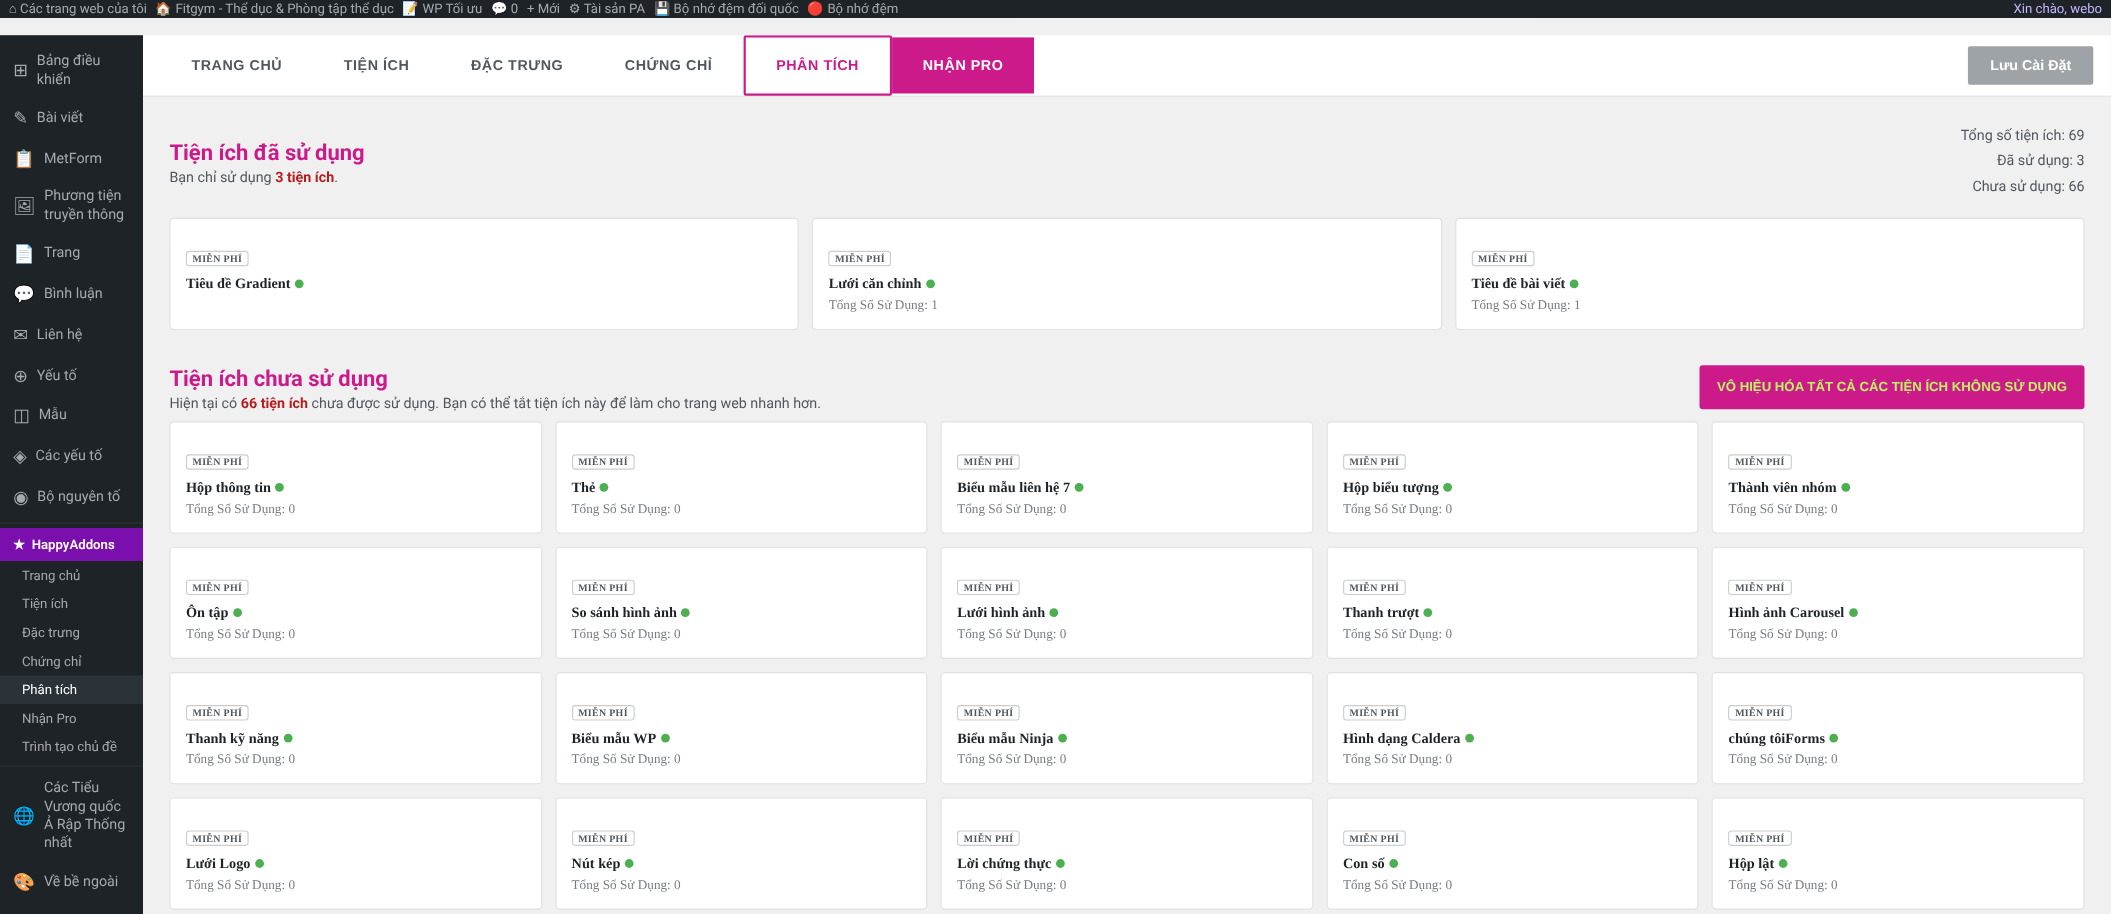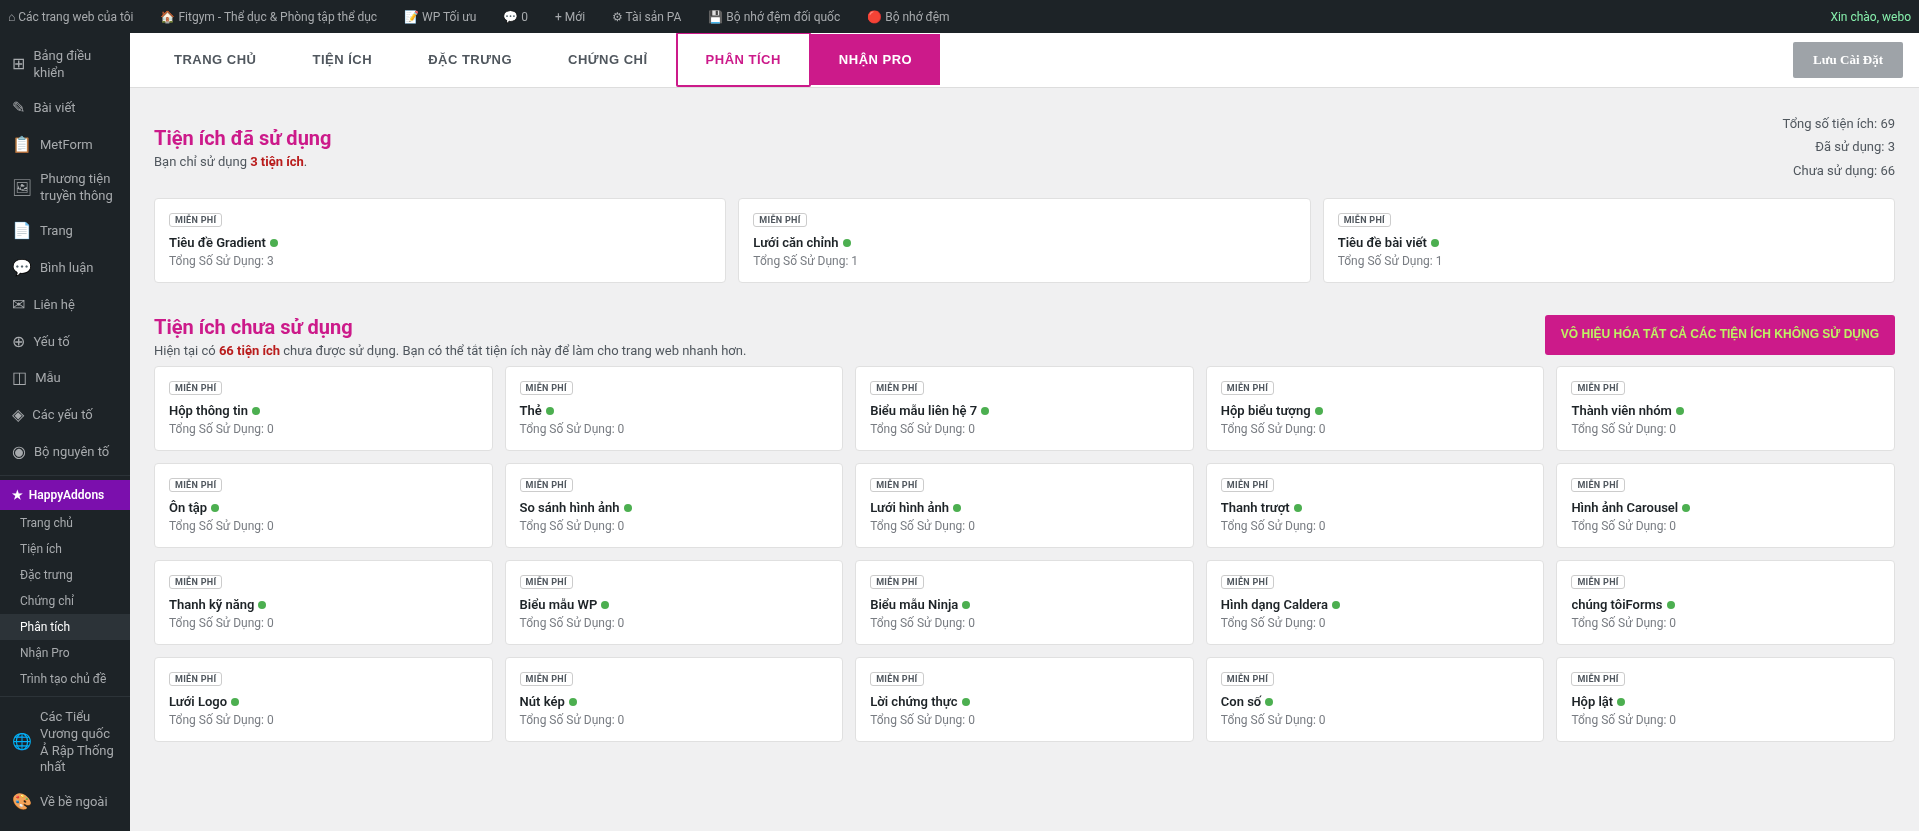--- a/index.html
+++ b/index.html
@@ -2,36 +2,36 @@
 <html><head>
   <meta charset="utf-8">
   <style>
     * { box-sizing: border-box; margin: 0; padding: 0; }
     body { font-family: -apple-system, BlinkMacSystemFont, "Segoe UI", Roboto, sans-serif; font-size: 13px; background: #f0f0f1; color: #1d2327; }
 
     
     .admin-bar {
       background: #1d2327;
       color: #a7aaad;
-      height: 33px;
+      height: 16px;
       display: flex;
       align-items: center;
       padding: 0 8px;
-      gap: 27px;
+      gap: 8px;
       font-size: 12px;
       position: fixed;
       top: 0; left: 0; right: 0;
       z-index: 9999;
     }
     .admin-bar-item {
       display: flex; align-items: center; gap: 4px;
       color: #a7aaad; cursor: pointer; white-space: nowrap;
     }
     .admin-bar-spacer { flex: 1; }
-    .admin-bar-greeting { margin-left: auto; color: #86efac; }
+    .admin-bar-greeting { margin-left: auto; color: #c4b5fd; }
 
     
     .layout { display: flex; margin-top: 32px; min-height: calc(100vh - 32px); }
 
     
     .sidebar {
       width: 130px;
       background: #1d2327;
       flex-shrink: 0;
       padding-top: 8px;
@@ -101,21 +101,20 @@
     .btn-save {
       background: #9ea3a8;
       color: #fff;
       border: none;
       padding: 10px 20px;
       font-size: 13px;
       font-weight: 600;
       cursor: pointer;
       border-radius: 2px;
       margin-left: 16px;
-      font-family: Liberation Serif, serif;
     }
     .btn-pro {
       background: #cc1a8a;
       color: #fff;
       border: none;
       padding: 18px 28px;
       font-size: 13px;
       font-weight: 700;
       cursor: pointer;
       letter-spacing: 0.5px;
@@ -149,22 +148,23 @@
     .widget-grid {
       display: grid;
       grid-template-columns: repeat(5, 1fr);
       gap: 12px;
       margin-bottom: 32px;
     }
     .widget-card {
       background: #fff;
       border: 1px solid #e0e0e0;
       border-radius: 4px;
-      padding: 12px 14px 14px;
+      padding: 27px 14px 14px;
       position: relative;
+      font-family: Liberation Serif, serif;
     }
     .widget-badge {
       display: inline-block;
       font-size: 9px;
       font-weight: 700;
       color: #50575e;
       border: 1px solid #ccc;
       border-radius: 3px;
       padding: 1px 5px;
       margin-bottom: 8px;
@@ -337,21 +337,20 @@
           <div>Chưa sử dụng: 66</div>
         </div>
       </div>
 
       <div class="widget-grid" id="used-grid" style="grid-template-columns: repeat(3, 1fr);">
       <div class="widget-card">
       <div class="widget-badge">MIỄN PHÍ</div>
       <div class="widget-name">
         Tiêu đề Gradient <span class="widget-dot"></span>
       </div>
-      <div class="widget-usage">Tổng Số Sử Dụng: 3</div>
     </div>
           <div class="widget-card">
       <div class="widget-badge">MIỄN PHÍ</div>
       <div class="widget-name">
         Lưới căn chỉnh <span class="widget-dot"></span>
       </div>
       <div class="widget-usage">Tổng Số Sử Dụng: 1</div>
     </div>
           <div class="widget-card">
       <div class="widget-badge">MIỄN PHÍ</div>

